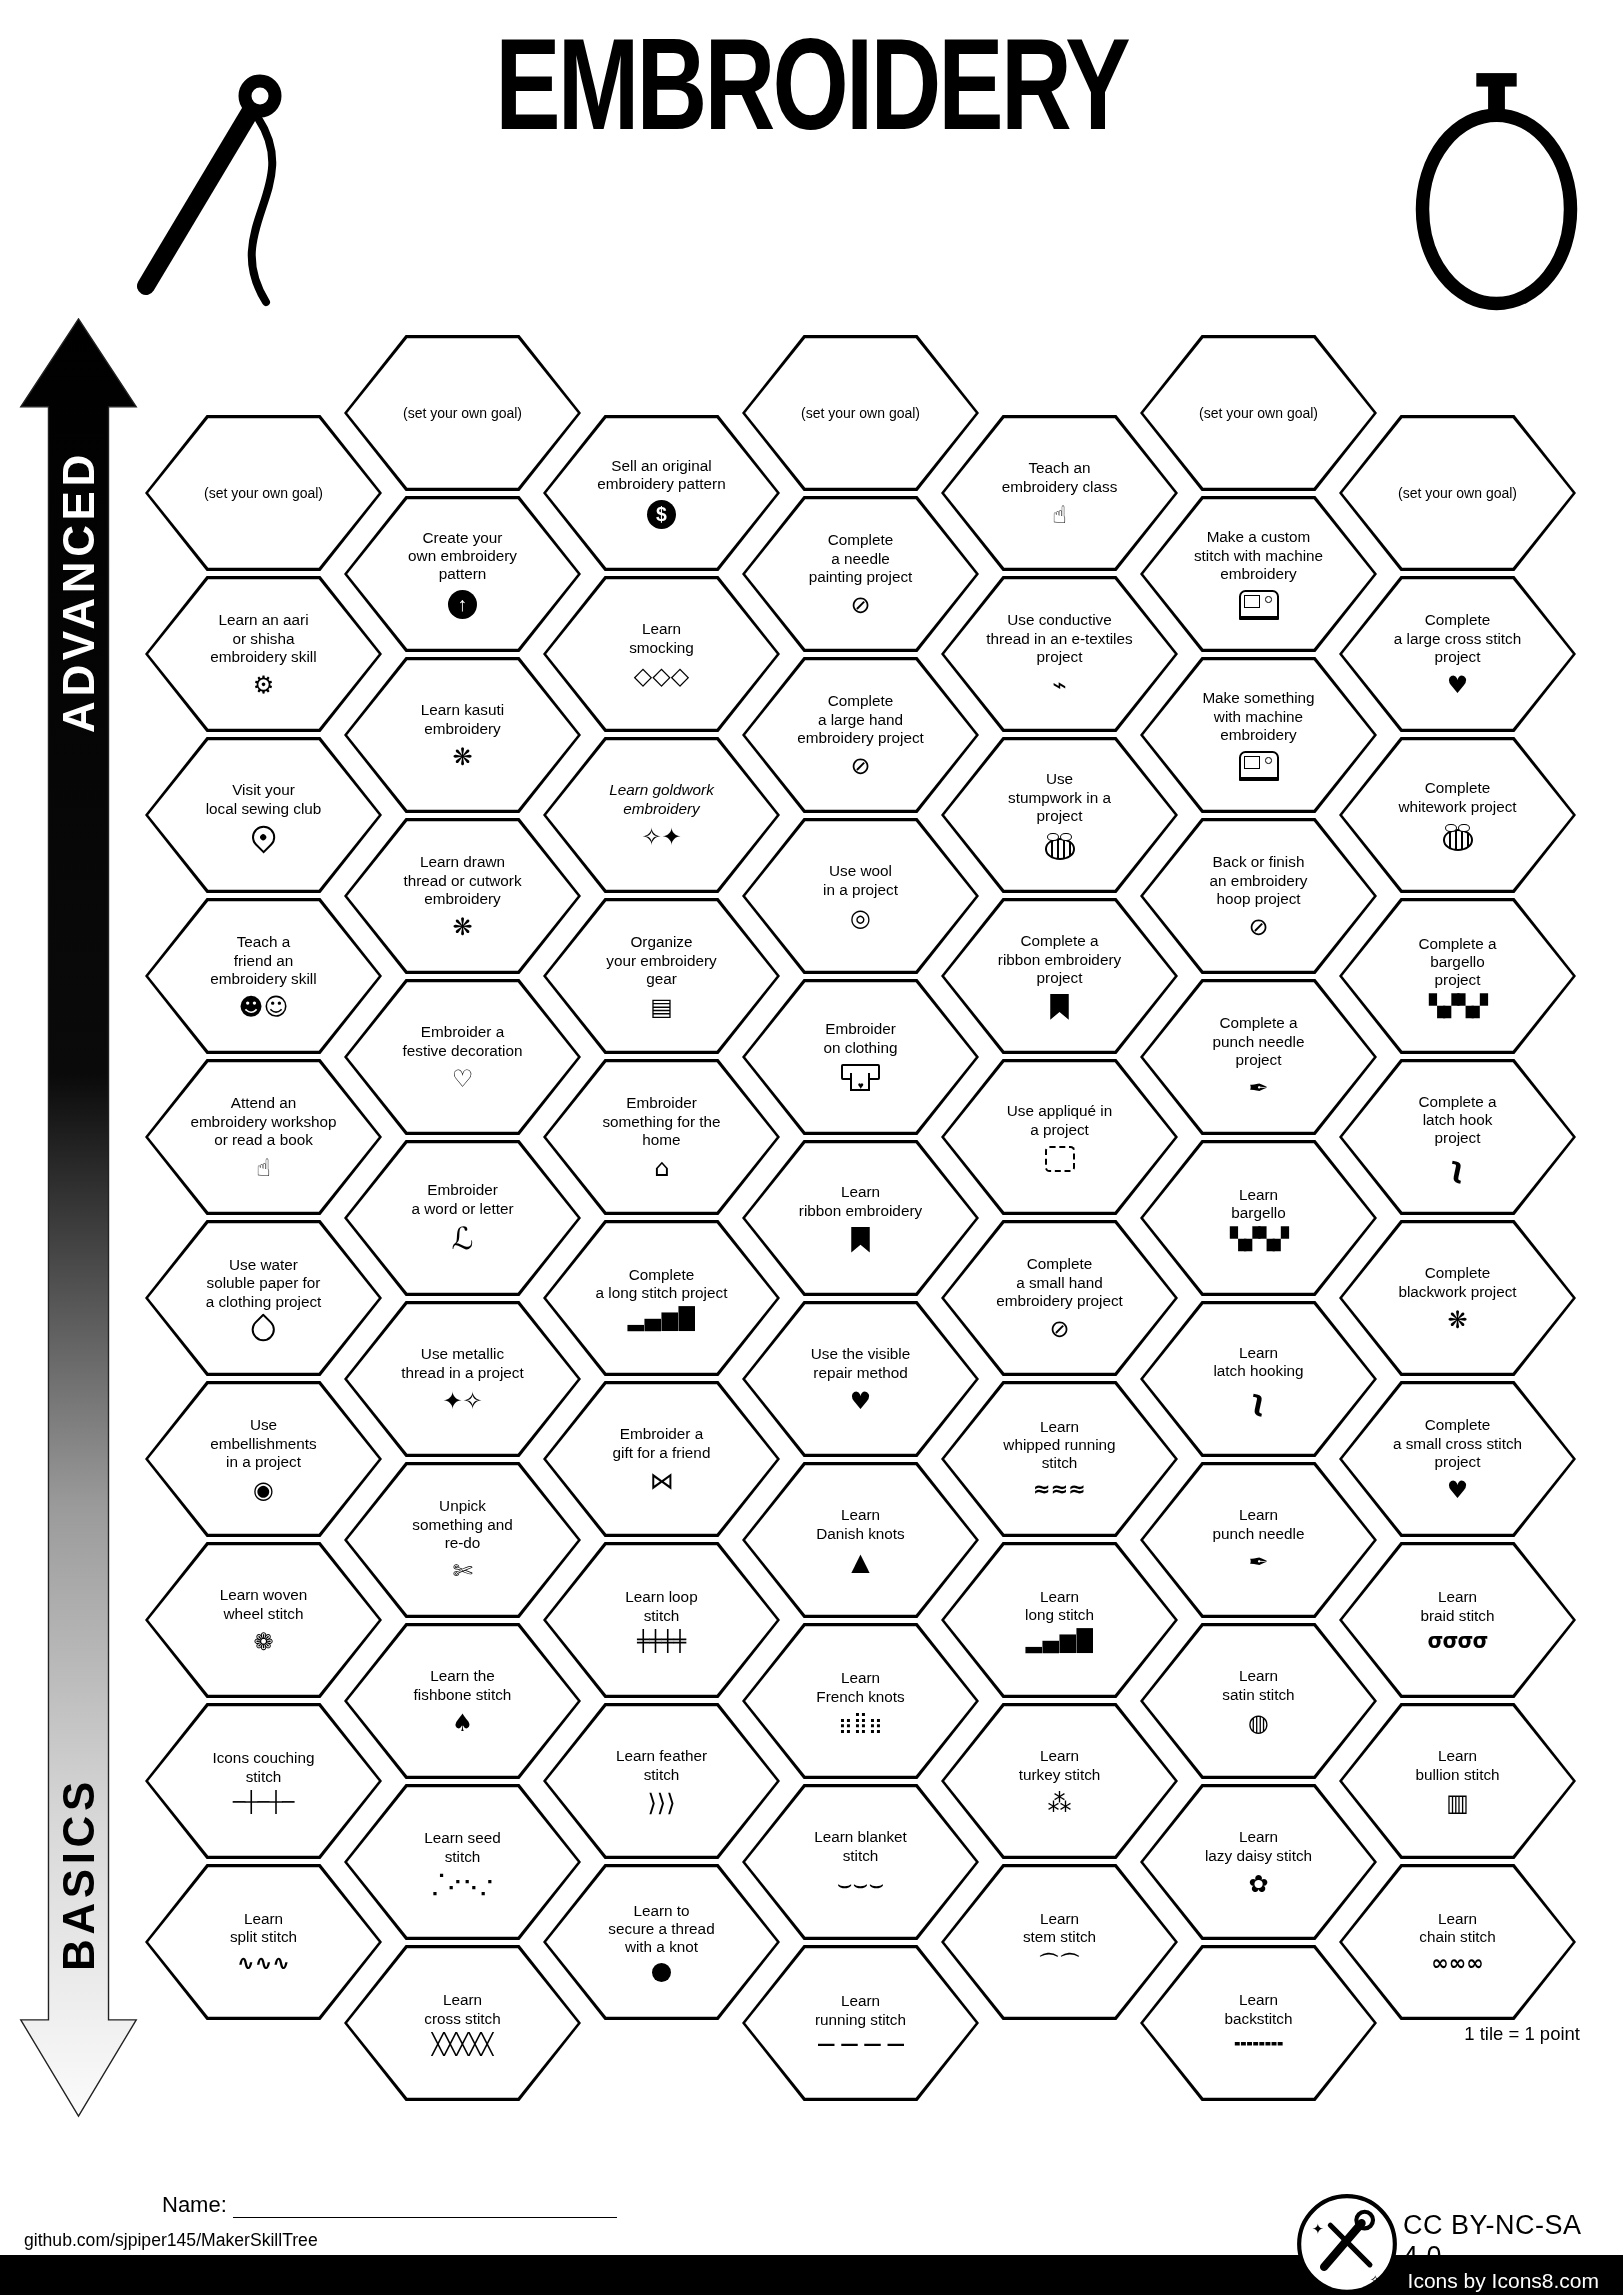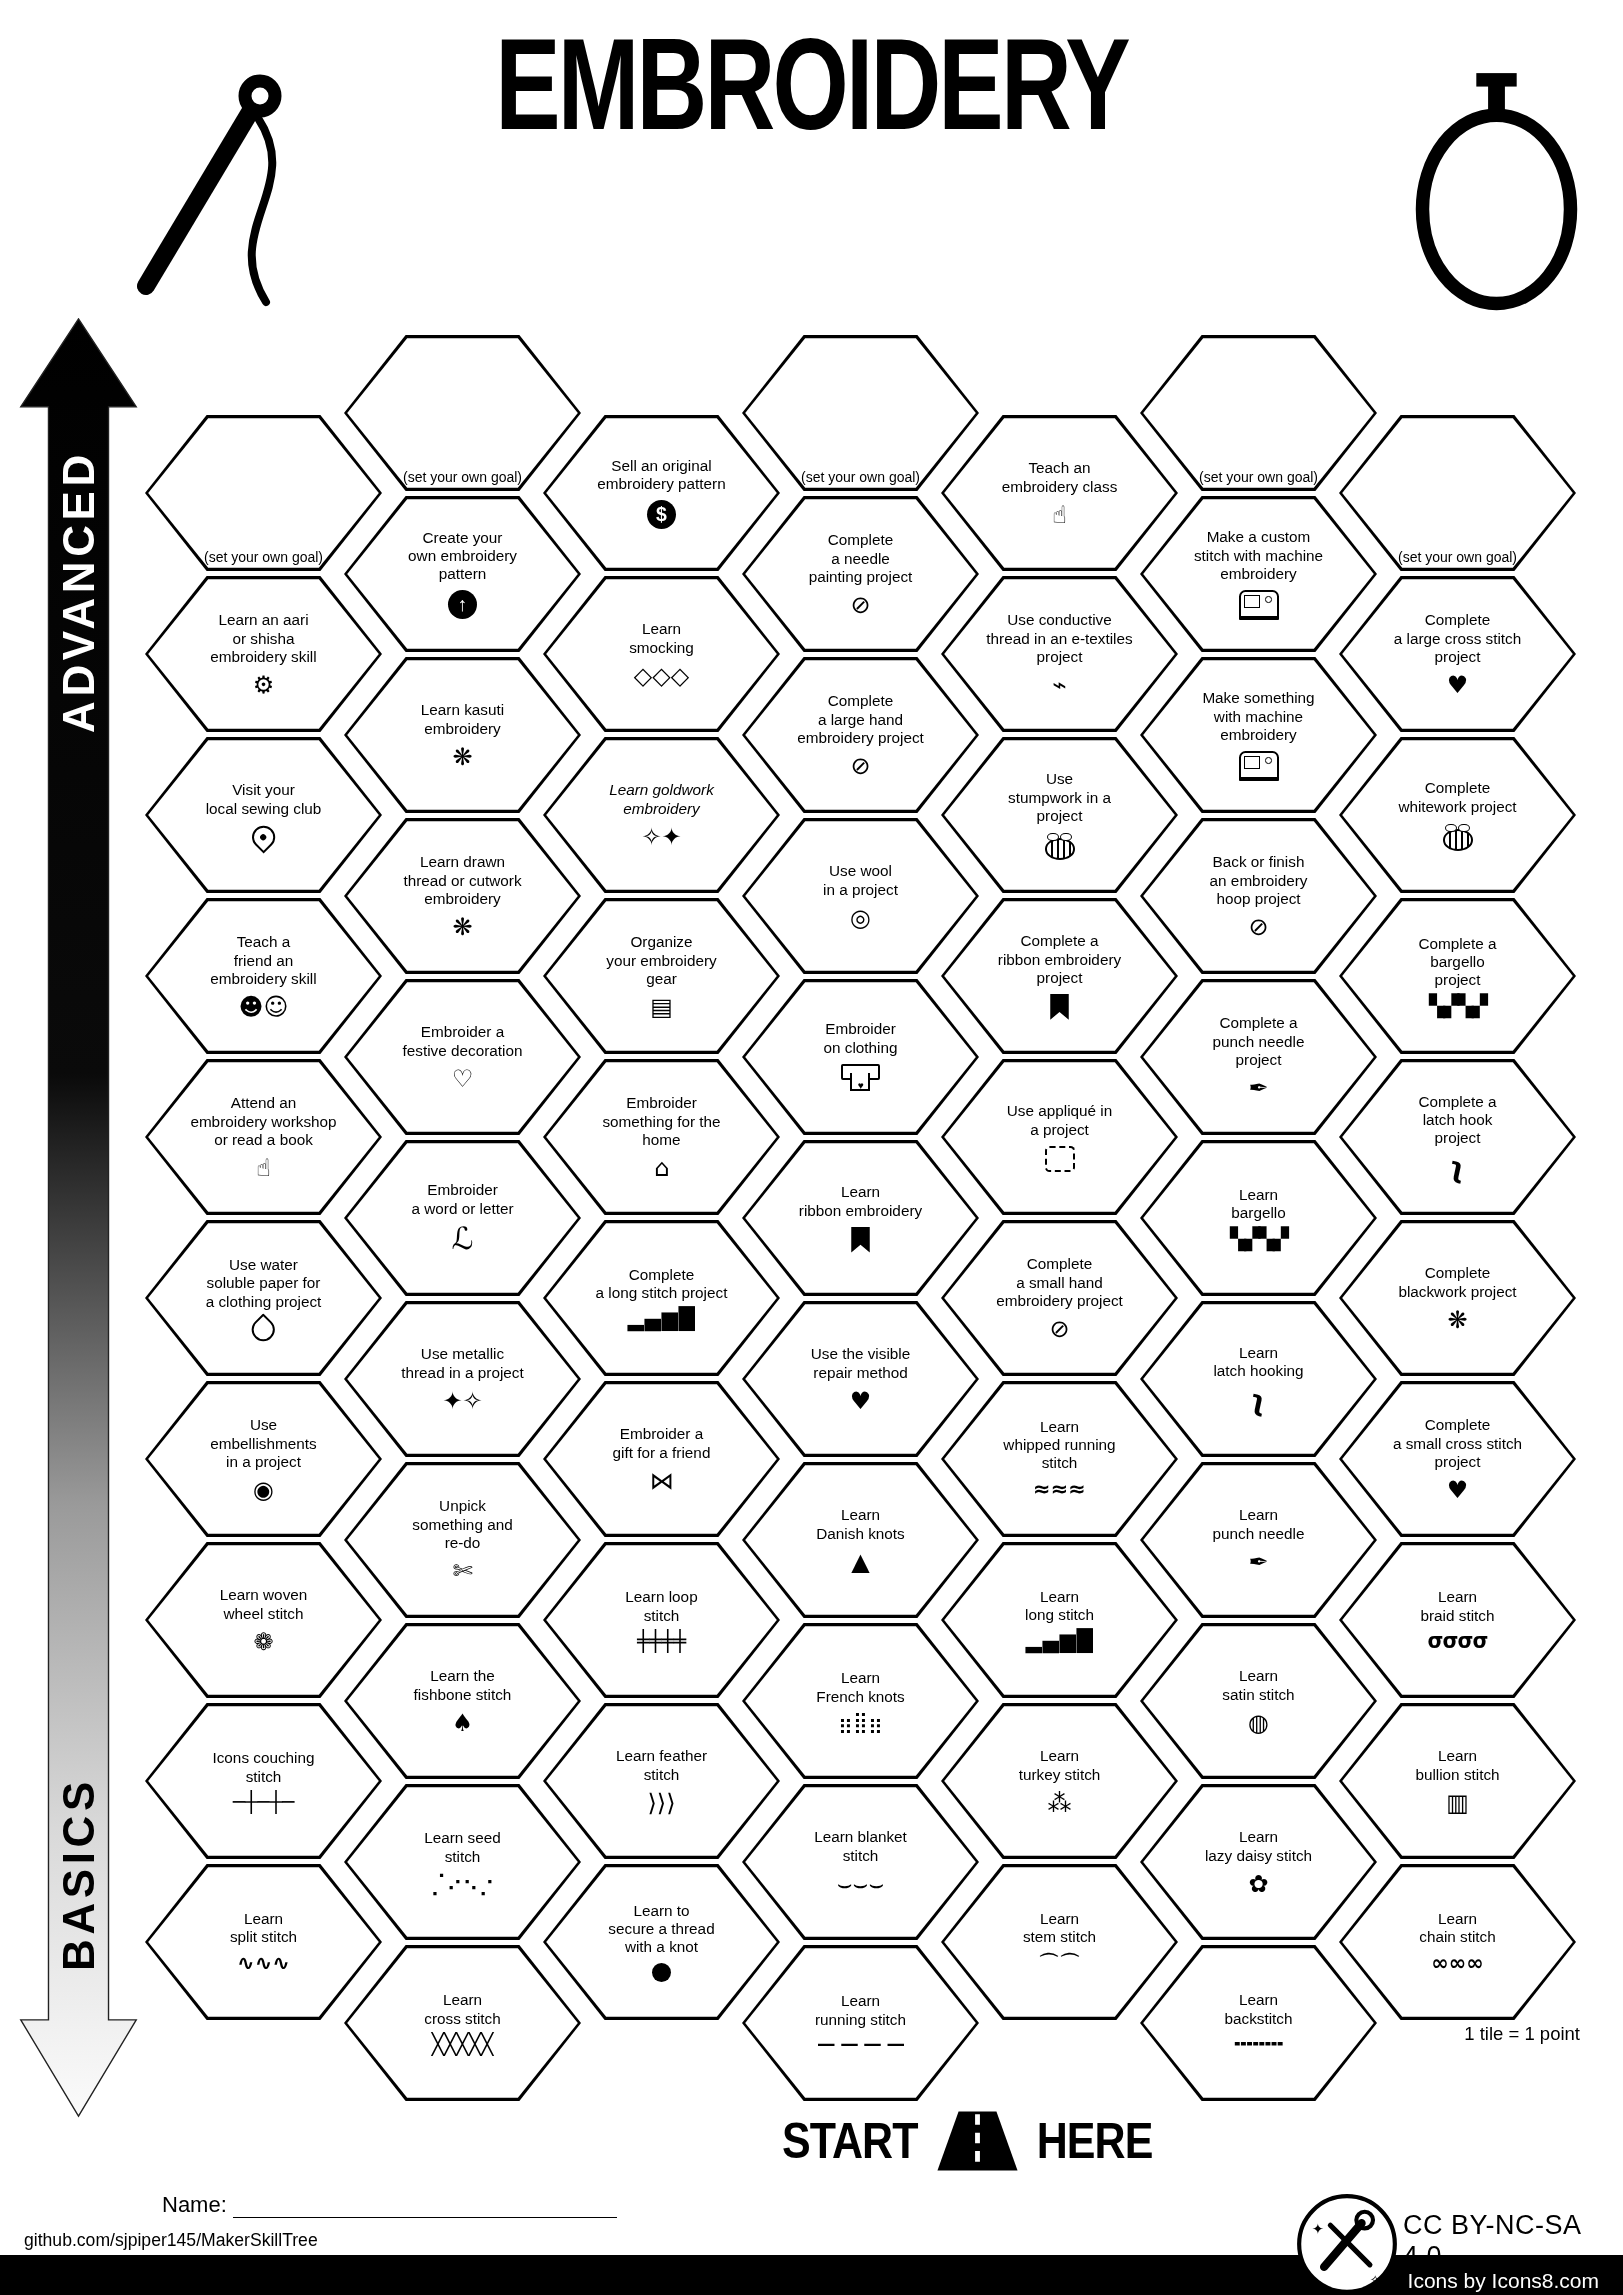--- a/index.html
+++ b/index.html
@@ -25,21 +25,21 @@
 
   
   .hex{position:absolute;width:237px;height:156px;}
   .hex-border{position:absolute;inset:0;background:#000;
     clip-path:polygon(0% 50%,26% 0%,74% 0%,100% 50%,74% 100%,26% 100%);}
   .hex-face{position:absolute;inset:3.2px;background:#fff;
     clip-path:polygon(0% 50%,26% 0%,74% 0%,100% 50%,74% 100%,26% 100%);
     display:flex;flex-direction:column;align-items:center;justify-content:center;
     gap:6.5px;padding:2.8px 32px;box-sizing:border-box;}
   .hex-label{font-size:15.3px;line-height:1.2;text-align:center;white-space:pre-line;}
-  .goal-face{justify-content:flex-end;padding-top:3px;}
+  .goal-face{justify-content:center;padding-top:3px;}
   .goal-label{font-size:14px;text-align:center;}
 
   .icon{display:flex;align-items:center;justify-content:center;}
   .glyph{font-size:24px;line-height:1;font-family:"DejaVu Sans","Liberation Sans",sans-serif;}
   
   [data-icon="couching-stitch-icon"],[data-icon="backstitch-icon"],[data-icon="cross-stitch-row-icon"],
   [data-icon="loop-stitch-icon"]{font-size:20.4px;font-weight:bold;}
   [data-icon="running-stitch-icon"]{font-size:18.5px;font-weight:bold;letter-spacing:-0.9px;}
   [data-icon="split-stitch-icon"],[data-icon="whipped-running-icon"],[data-icon="stem-stitch-icon"],
   [data-icon="chain-stitch-icon"]{font-size:21px;font-weight:bold;}
@@ -732,28 +732,20 @@
       <div class="hex" style="left: 1339px; top: 1864px;">
         <div class="hex-border"></div>
         <div class="hex-face">
           <div class="hex-label">Learn
 chain stitch</div>
           <span class="icon glyph" data-icon="chain-stitch-icon">∞∞∞</span>
         </div>
       </div>
     </div>
 
-  <div id="start-here">
-    <span class="start-word">START</span>
-    <svg id="road-icon" viewBox="0 0 210 150">
-      <path d="M62 8 H148 L196 142 H14 Z" fill="#000"></path>
-      <line x1="105" y1="14" x2="105" y2="138" stroke="#fff" stroke-width="11" stroke-dasharray="24 18"></line>
-    </svg>
-    <span class="start-word">HERE</span>
-  </div>
 
   <div id="tile-note">1 tile = 1 point</div>
 
   <div id="name-row">
     <span>Name:</span><span id="name-line"></span>
   </div>
   <div id="github-url">github.com/sjpiper145/MakerSkillTree</div>
   <div id="cc-license">CC BY-NC-SA 4.0</div>
   <svg id="maker-logo" viewBox="0 0 100 100">
     <circle cx="50" cy="50" r="46" fill="#fff" stroke="#000" stroke-width="4"></circle>

